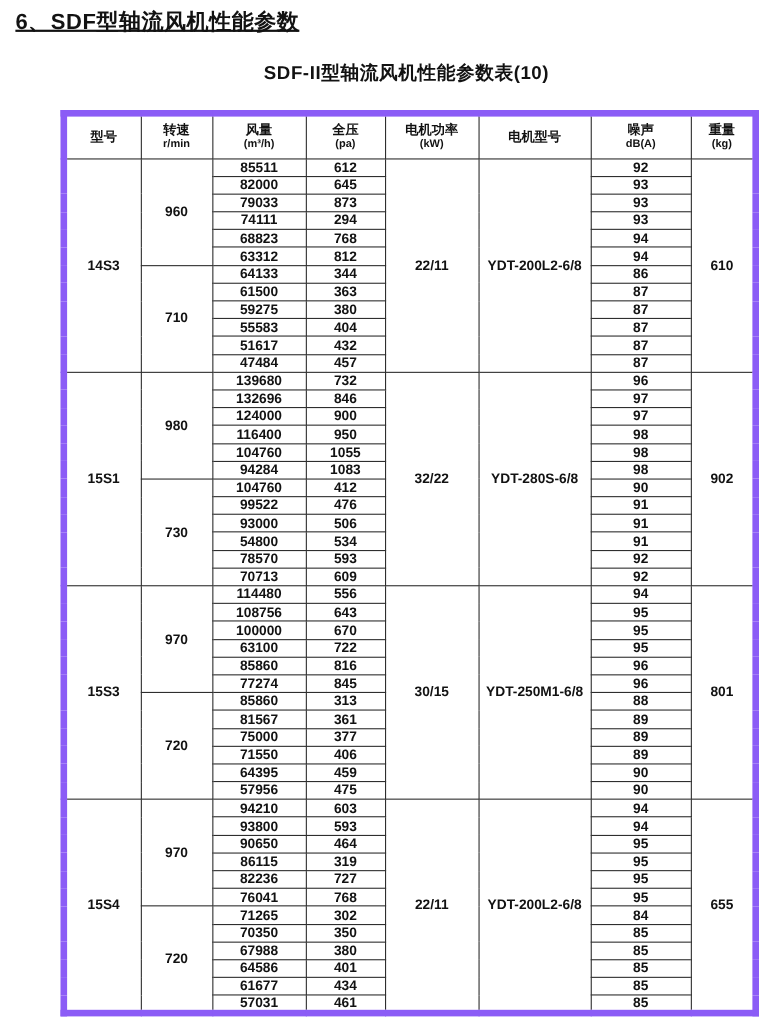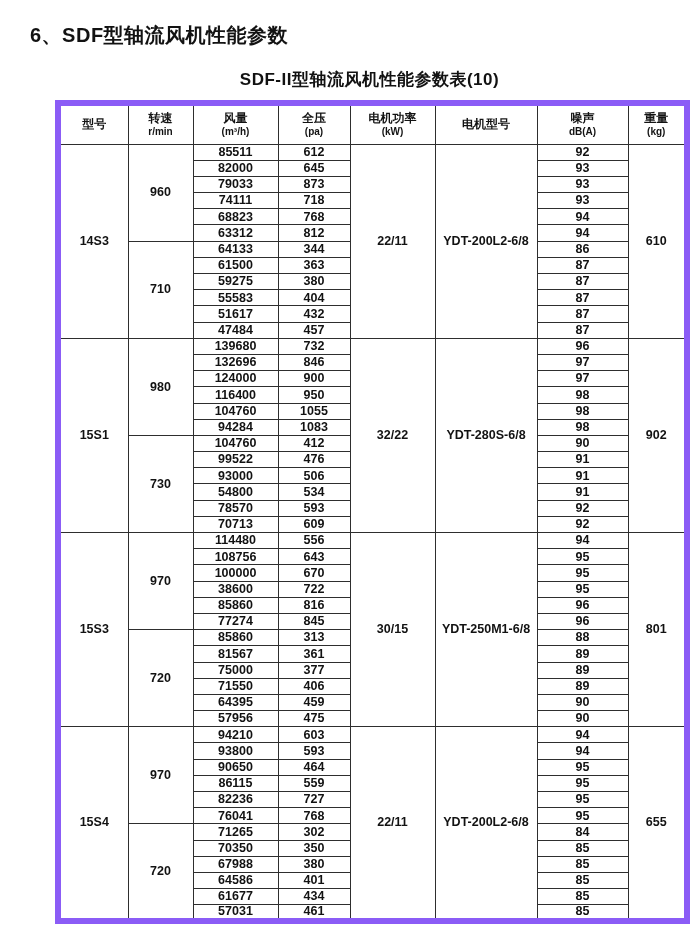--- a/index.html
+++ b/index.html
@@ -15,26 +15,27 @@
     color: #121212;
     overflow: hidden;
   }
   .heading {
     position: absolute;
     left: 14px;
     top: 6px;
     font-size: 20px;
     font-weight: bold;
     letter-spacing: 0.5px;
-    margin: 16px;
+    margin: 0;
+    text-decoration: underline;
   }
   .subtitle {
     position: absolute;
     left: 55px;
-    top: 68px;
+    top: 55px;
     width: 629px;
     text-align: center;
     font-size: 17px;
     font-weight: bold;
     letter-spacing: 0.5px;
   }
   table.perf {
     position: absolute;
     left: 55px;
     top: 100px;
@@ -137,21 +138,21 @@
         <td>645</td>
         <td>93</td>
       </tr>
       <tr>
         <td>79033</td>
         <td>873</td>
         <td>93</td>
       </tr>
       <tr>
         <td>74111</td>
-        <td>718</td>
+        <td>294</td>
         <td>93</td>
       </tr>
       <tr>
         <td>68823</td>
         <td>768</td>
         <td>94</td>
       </tr>
       <tr>
         <td>63312</td>
         <td>812</td>
@@ -268,21 +269,21 @@
         <td>108756</td>
         <td>643</td>
         <td>95</td>
       </tr>
       <tr>
         <td>100000</td>
         <td>670</td>
         <td>95</td>
       </tr>
       <tr>
-        <td>38600</td>
+        <td>63100</td>
         <td>722</td>
         <td>95</td>
       </tr>
       <tr>
         <td>85860</td>
         <td>816</td>
         <td>96</td>
       </tr>
       <tr>
         <td>77274</td>
@@ -335,21 +336,21 @@
         <td>593</td>
         <td>94</td>
       </tr>
       <tr>
         <td>90650</td>
         <td>464</td>
         <td>95</td>
       </tr>
       <tr>
         <td>86115</td>
-        <td>559</td>
+        <td>319</td>
         <td>95</td>
       </tr>
       <tr>
         <td>82236</td>
         <td>727</td>
         <td>95</td>
       </tr>
       <tr>
         <td>76041</td>
         <td>768</td>

